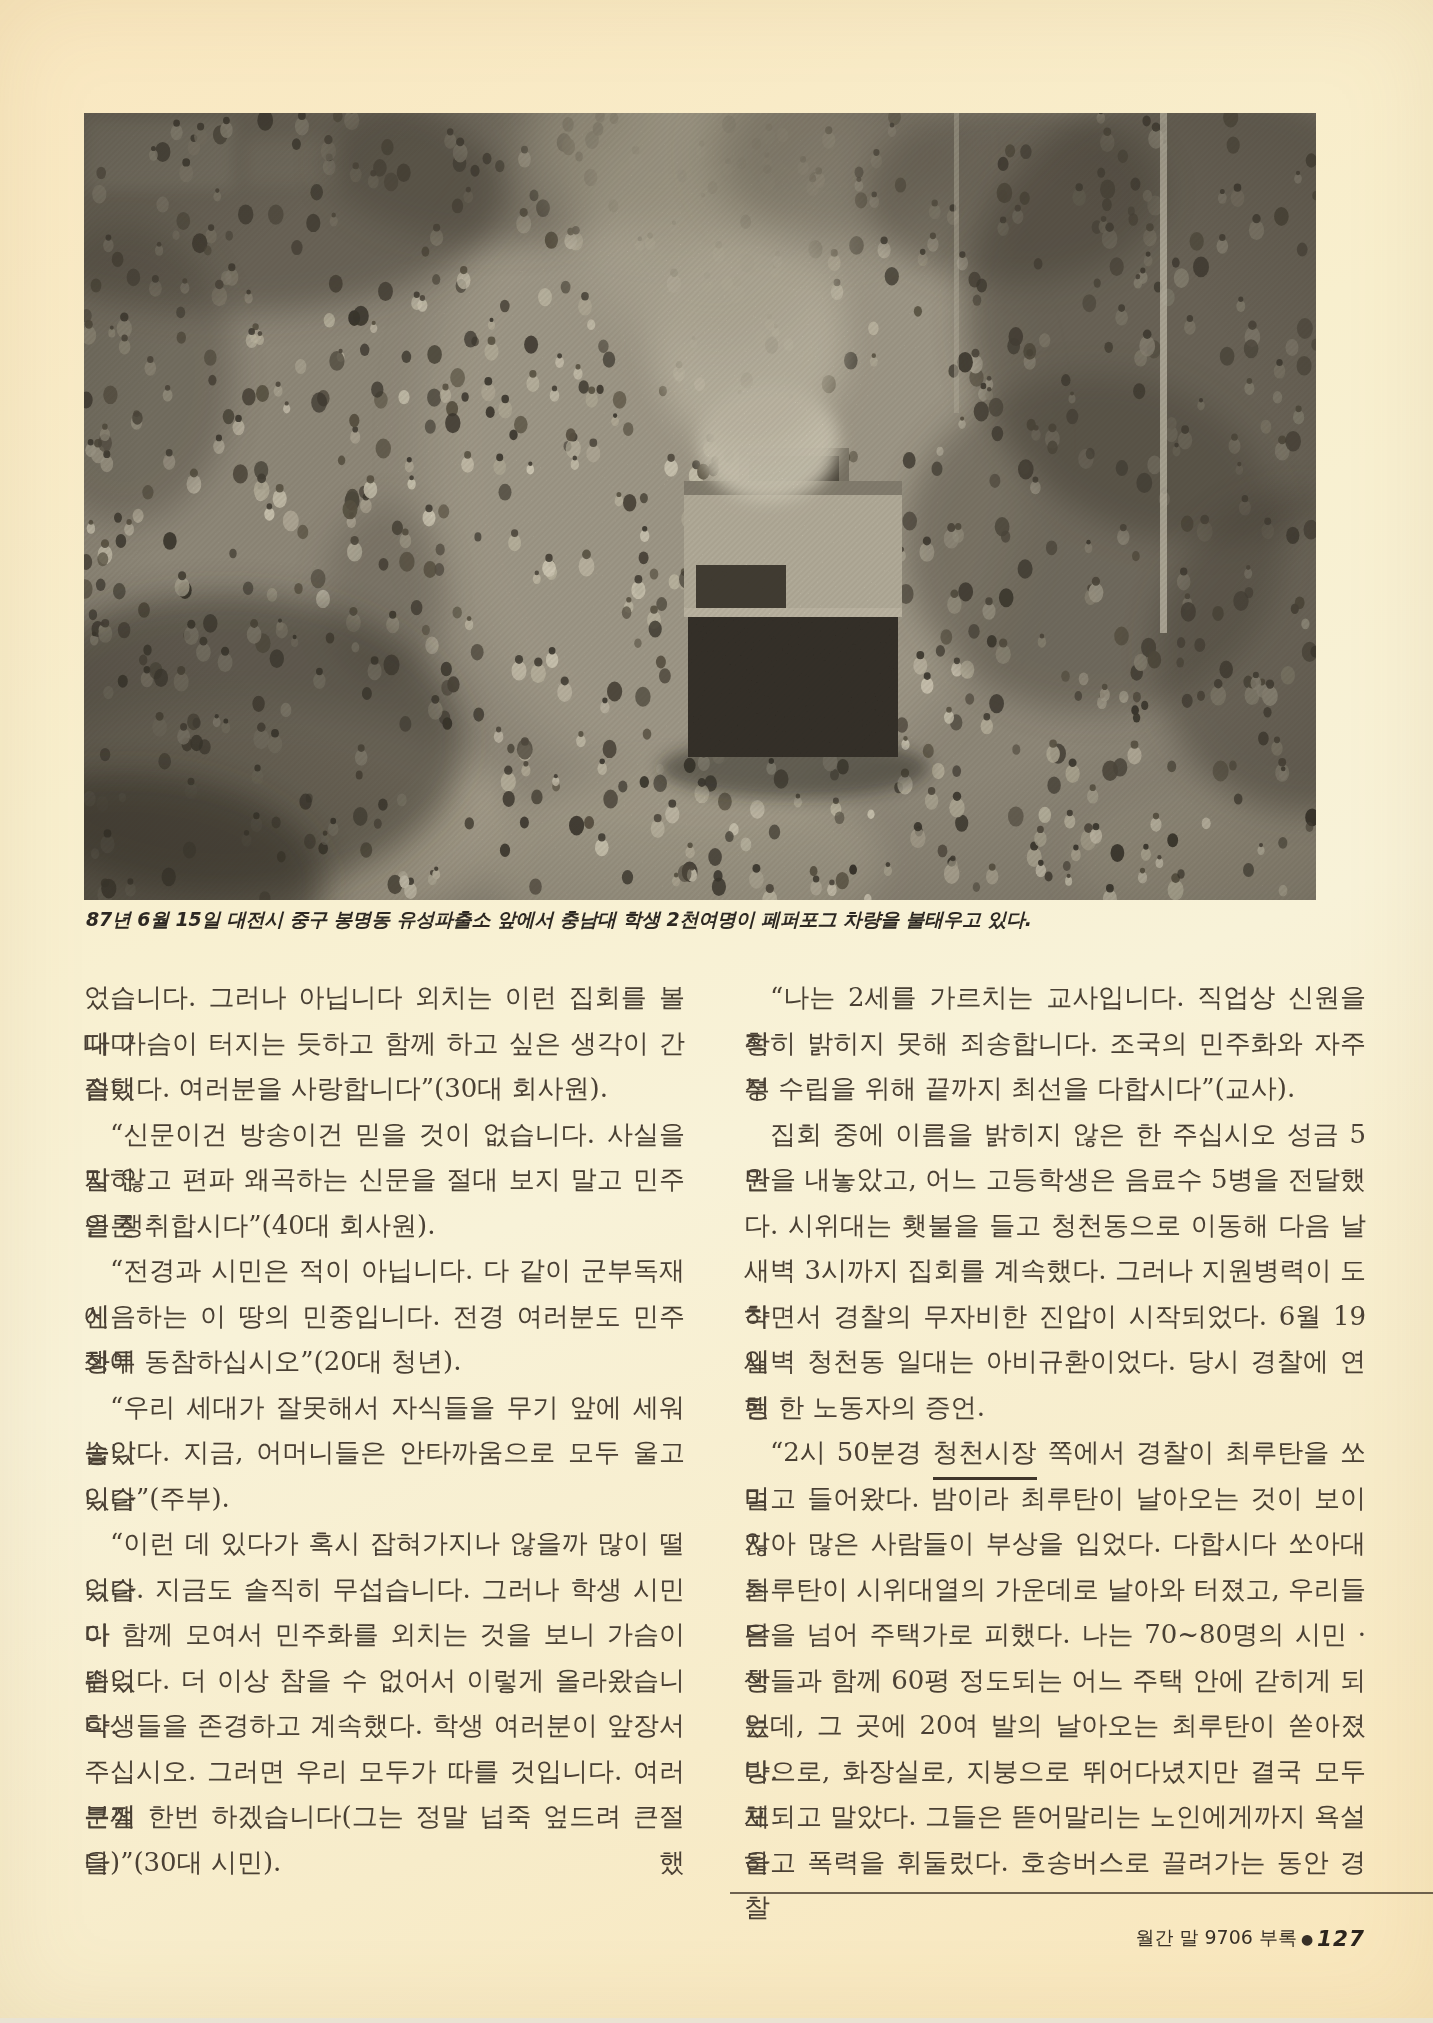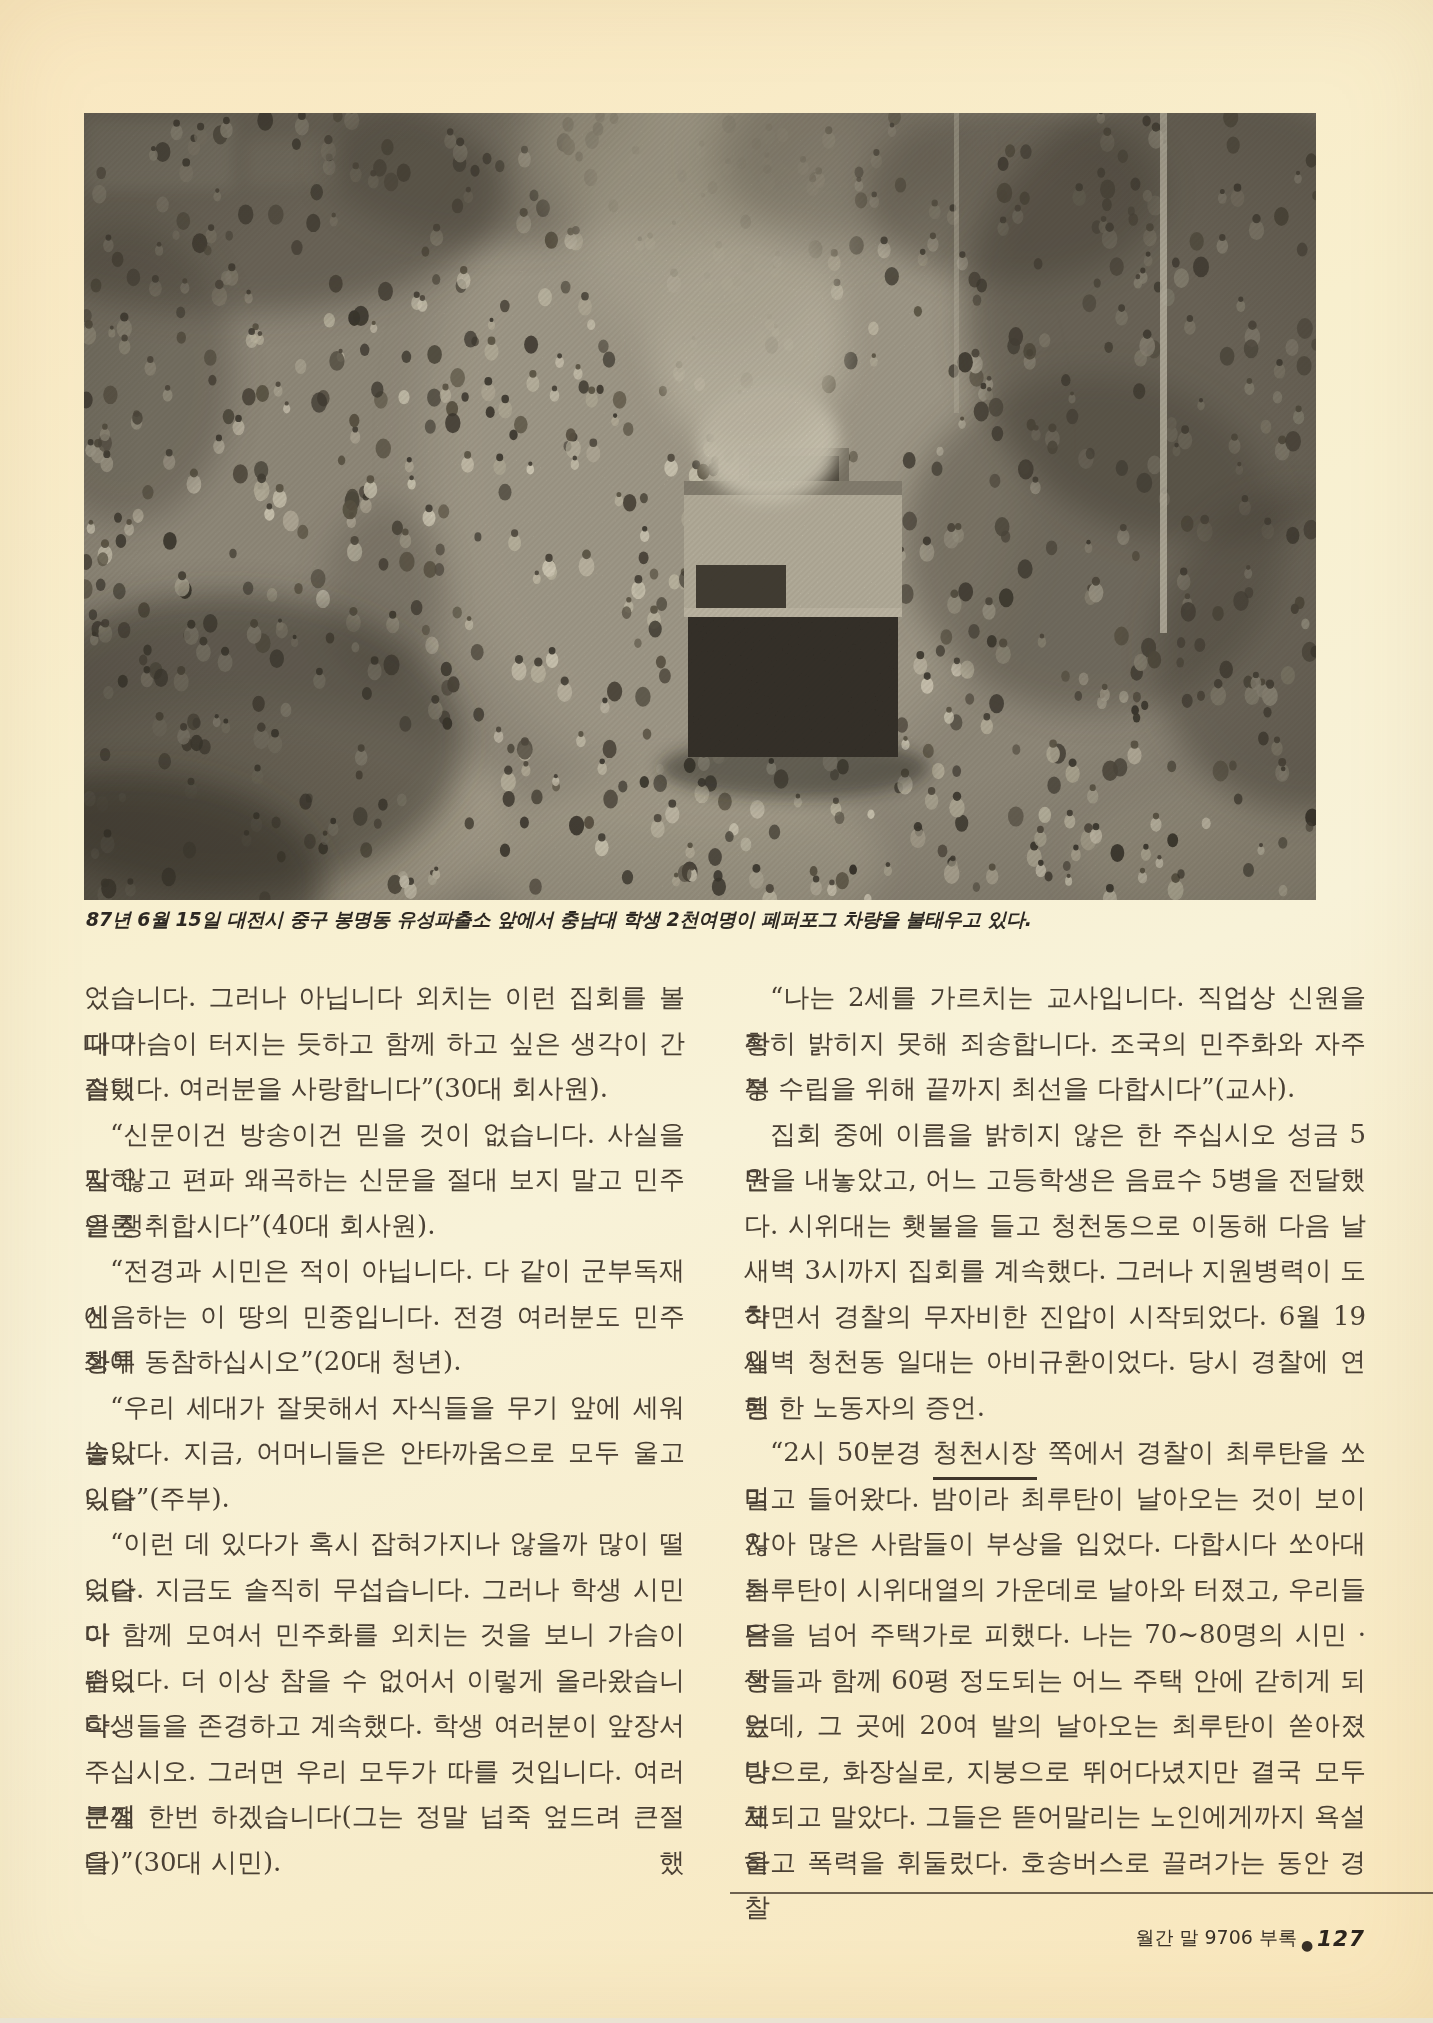--- a/index.html
+++ b/index.html
@@ -37,21 +37,21 @@
   .col-left{left:84px;width:601px;}
   .col-right{left:744px;width:622px;}
   .line{height:45.5px;line-height:45.5px;overflow:visible;}
   .line.j{text-align:justify;text-align-last:justify;}
   .line.ind{text-indent:26px;}
   .hand-u{border-bottom:3px solid var(--underline);padding-bottom:10px;}
 
   
   .footer-rule{position:absolute;left:730px;top:1892px;width:703px;height:2px;background:var(--rule);opacity:.85;}
   .footer{
-    position:absolute;top:1925px;right:68px;display:flex;align-items:flex-end;gap:4px;
+    position:absolute;top:1925px;right:68px;display:flex;align-items:center;gap:4px;
     font-family:"DejaVu Sans","Liberation Sans",sans-serif;font-size:19px;color:var(--footer-ink);
   }
   .footer .bullet{font-size:14px;line-height:1;transform:translateY(1px);}
   .footer .pageno{font-style:italic;font-weight:600;font-size:21.5px;color:#2b241c;letter-spacing:1px;}
 </style>
 </head>
 <body>
 
 <div class="page">
 

